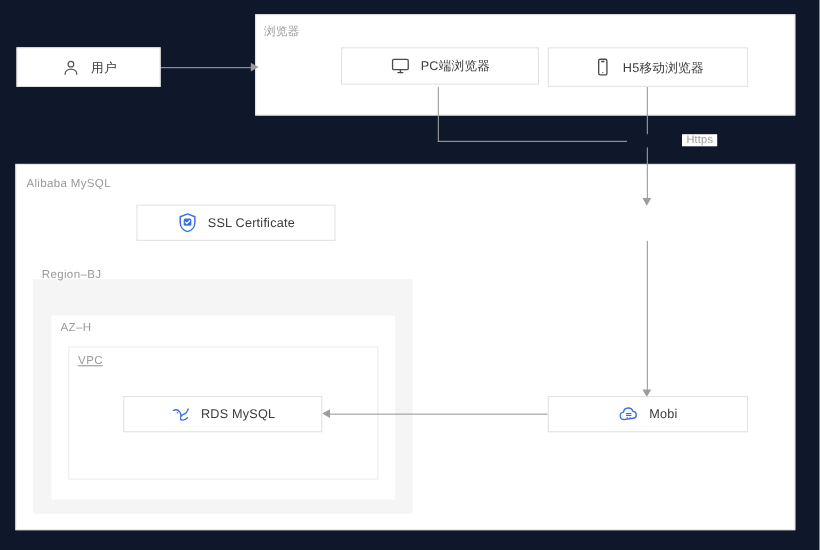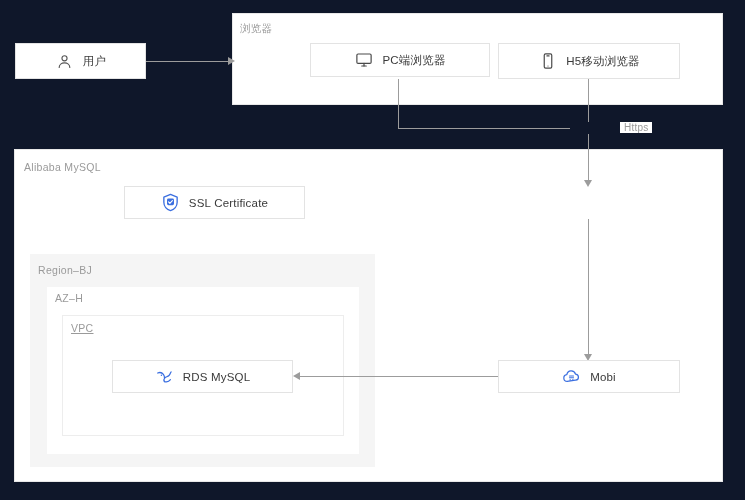--- a/index.html
+++ b/index.html
@@ -52,21 +52,21 @@
   }
   .group-label {
     position: absolute;
     font-size: 10.5px;
     color: #9a9a9a;
     letter-spacing: 0.3px;
     white-space: nowrap;
   }
   .lbl-browser { left: 240px; top: 22px; }
   .lbl-cloud   { left: 24px;  top: 161px; }
-  .lbl-region  { left: 38px;  top: 264px; }
+  .lbl-region  { left: 38px;  top: 244px; }
   .lbl-az      { left: 55px;  top: 292px; text-align: center; }
   .lbl-vpc     { left: 71px;  top: 322px; text-decoration: underline; }
 
   
   .node {
     position: absolute;
     box-sizing: border-box;
     border: 1px solid #e3e3e3;
     background: #ffffff;
     display: flex;

